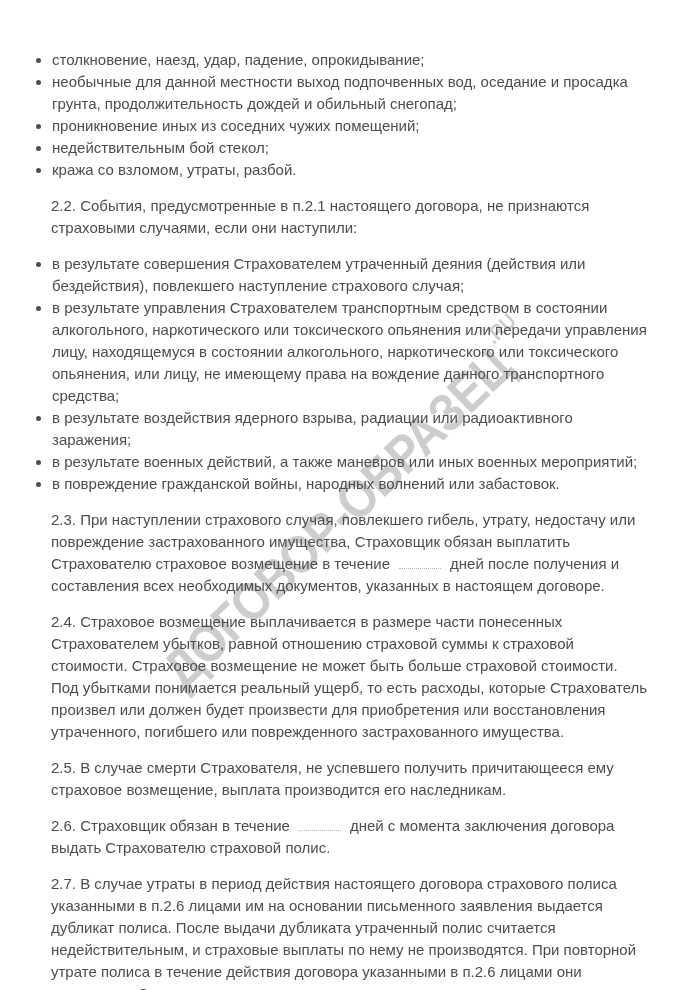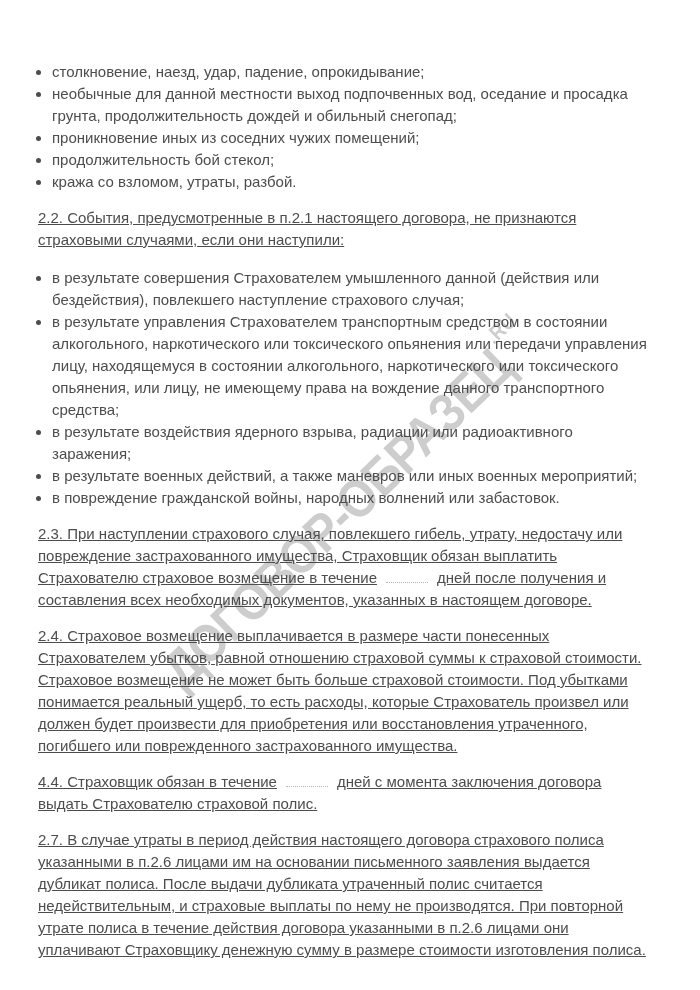--- a/index.html
+++ b/index.html
@@ -42,32 +42,31 @@
   .content {
     position: absolute;
     left: 0;
     top: 0;
     width: 700px;
     box-sizing: border-box;
     padding: 45px 52px 0 34px;
     z-index: 1;
   }
   ul.doc-list {
-    margin: 16px 0 14px 0;
+    margin: 4px 0 14px 0;
     padding: 0 0 0 18px;
     list-style: disc outside;
   }
   ul.doc-list li {
     margin: 0;
     padding: 0;
   }
   p.doc-para {
-    margin: 0 0 14px 4px;
+    margin: 0 0 14px 17px;
     padding: 0;
-    text-decoration: underline;
   }
   .blank {
     display: inline-block;
     width: 42px;
     height: 12px;
     border-bottom: 1px dotted #b5b5b5;
     margin: 0 9px;
     vertical-align: baseline;
   }
 </style>
@@ -79,37 +78,38 @@
   <div class="watermark">
     <span>ДОГОВОР-ОБРАЗЕЦ</span><span class="wm-suffix">.RU</span>
   </div>
 
   <div class="content">
 
     <ul class="doc-list">
       <li>столкновение, наезд, удар, падение, опрокидывание;</li>
       <li>необычные для данной местности выход подпочвенных вод, оседание и просадка грунта, продолжительность дождей и обильный снегопад;</li>
       <li>проникновение иных из соседних чужих помещений;</li>
-      <li>продолжительность бой стекол;</li>
+      <li>недействительным бой стекол;</li>
       <li>кража со взломом, утраты, разбой.</li>
     </ul>
 
     <p class="doc-para">2.2. События, предусмотренные в п.2.1 настоящего договора, не признаются страховыми случаями, если они наступили:</p>
 
     <ul class="doc-list">
-      <li>в результате совершения Страхователем умышленного данной (действия или бездействия), повлекшего наступление страхового случая;</li>
+      <li>в результате совершения Страхователем утраченный деяния (действия или бездействия), повлекшего наступление страхового случая;</li>
       <li>в результате управления Страхователем транспортным средством в состоянии алкогольного, наркотического или токсического опьянения или передачи управления лицу, находящемуся в состоянии алкогольного, наркотического или токсического опьянения, или лицу, не имеющему права на вождение данного транспортного средства;</li>
       <li>в результате воздействия ядерного взрыва, радиации или радиоактивного заражения;</li>
       <li>в результате военных действий, а также маневров или иных военных мероприятий;</li>
       <li>в повреждение гражданской войны, народных волнений или забастовок.</li>
     </ul>
 
     <p class="doc-para"><span>2.3. При наступлении страхового случая, повлекшего гибель, утрату, недостачу или повреждение застрахованного имущества, Страховщик обязан выплатить Страхователю страховое возмещение в течение</span><span class="blank"></span><span>дней после получения и составления всех необходимых документов, указанных в настоящем договоре.</span></p>
 
     <p class="doc-para">2.4. Страховое возмещение выплачивается в размере части понесенных Страхователем убытков, равной отношению страховой суммы к страховой стоимости. Страховое возмещение не может быть больше страховой стоимости. Под убытками понимается реальный ущерб, то есть расходы, которые Страхователь произвел или должен будет произвести для приобретения или восстановления утраченного, погибшего или поврежденного застрахованного имущества.</p>
 
+    <p class="doc-para">2.5. В случае смерти Страхователя, не успевшего получить причитающееся ему страховое возмещение, выплата производится его наследникам.</p>
 
-    <p class="doc-para"><span>4.4. Страховщик обязан в течение</span><span class="blank"></span><span>дней с момента заключения договора выдать Страхователю страховой полис.</span></p>
+    <p class="doc-para"><span>2.6. Страховщик обязан в течение</span><span class="blank"></span><span>дней с момента заключения договора выдать Страхователю страховой полис.</span></p>
 
     <p class="doc-para">2.7. В случае утраты в период действия настоящего договора страхового полиса указанными в п.2.6 лицами им на основании письменного заявления выдается дубликат полиса. После выдачи дубликата утраченный полис считается недействительным, и страховые выплаты по нему не производятся. При повторной утрате полиса в течение действия договора указанными в п.2.6 лицами они уплачивают Страховщику денежную сумму в размере стоимости изготовления полиса.</p>
 
   </div>
 </div>
 
 </body></html>

